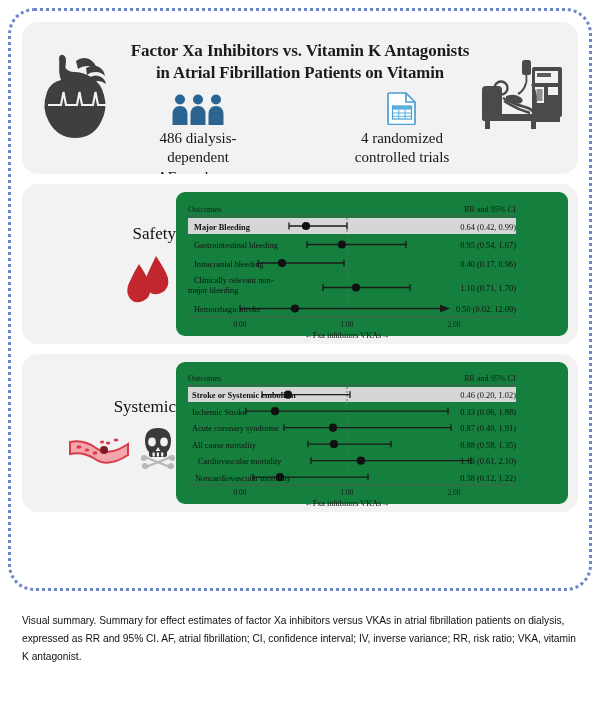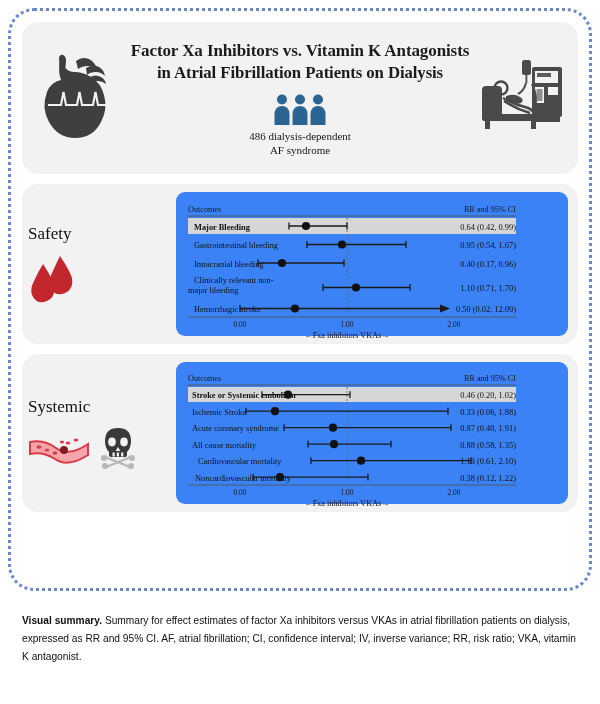--- a/index.html
+++ b/index.html
@@ -60,21 +60,21 @@
 
   #header-stats {
     display: flex;
     justify-content: center;
     gap: 74px;
     margin-top: 6px;
   }
   .stat { text-align: center; width: 130px; }
   .stat-icon { height: 34px; display:flex; align-items:flex-end; justify-content:center; }
   .stat-label {
-    font-size: 11px;
+    font-size: 15px;
     line-height: 1.3;
     color: #161616;
     margin-top: 4px;
     font-family: "Liberation Serif", serif;
   }
 
   
   #heart-icon-wrap  { position: absolute; left: 8px;  top: 26px; }
   #dialysis-icon-wrap { position: absolute; right: 6px; top: 32px; }
 
@@ -87,35 +87,35 @@
   }
   #safety-card   { height: 160px; }
   #efficacy-card { height: 158px; }
 
   .section-left {
     width: 148px;
     flex: 0 0 148px;
     text-align: center;
     display: flex;
     flex-direction: column;
-    align-items: flex-start;
+    align-items: flex-end;
     justify-content: center;
   }
   .section-title {
     font-family: "Liberation Serif", serif;
     font-size: 17px;
     color: #111;
     margin-bottom: 10px;
   }
   .section-icons { display:flex; align-items:center; justify-content:center; gap: 10px; }
 
   
   .plot-panel {
     flex: 1;
-    background: #3b82f6;
+    background: #15803d;
     border-radius: 9px;
     padding: 7px 8px 5px 8px;
     height: 100%;
     position: relative;
   }
   .plot-svg { display: block; }
 
   
   #conclusion-card {
     margin-top: 10px;
@@ -134,21 +134,21 @@
   #footer {
     position: absolute;
     left: 22px;
     top: 612px;
     width: 558px;
     font-family: "Liberation Sans", sans-serif;
     font-size: 10.2px;
     line-height: 1.78;
     color: #101010;
   }
-  #footer b { font-weight: bold; margin-top: 42px; }
+  #footer b { font-weight: normal; margin-top: 42px; }
 </style>
 </head>
 <body>
 
 <div id="dotted-frame"></div>
 
 <div id="page">
 
   <div class="card" id="header-card">
 
@@ -193,21 +193,21 @@
           <circle cx="25" cy="34" r="6.5" fill="none" stroke="#4a4a4a" stroke-width="2.4"></circle>
           <path d="M30 42 q8 -3 14 1 q4 2 2 5 q-2 3 -7 1 q-5 -2 -9 -1 z"></path>
           <path d="M27 44 q10 6 22 9 q8 2 10 8" stroke="#4a4a4a" stroke-width="2.6" fill="none"></path>
           <path d="M28 47 q12 8 26 12" stroke="#4a4a4a" stroke-width="2.4" fill="none"></path>
         </g>
       </svg>
     </div>
 
     <div id="title-block">
       <div class="title-line">Factor Xa Inhibitors vs. Vitamin K Antagonists</div>
-      <div class="title-line second">in Atrial Fibrillation Patients on Dialysis</div>
+      <div class="title-line second">in Atrial Fibrillation Patients on Vitamin</div>
     </div>
 
     <div id="header-stats">
 
       <div class="stat">
         <div class="stat-icon">
           <svg width="56" height="32" viewBox="0 0 56 32">
             <g fill="#2b6491">
               <circle cx="10" cy="6.5" r="5"></circle>
               <path d="M10 13 q-7 0 -7.5 8 l0 11 h15 l0 -11 q-0.5 -8 -7.5 -8 z"></path>
@@ -221,20 +221,40 @@
               <line x1="37" y1="10" x2="37" y2="32"></line>
             </g>
           </svg>
         </div>
         <div class="stat-label">
           <span>486 dialysis-dependent</span><br>
           <span>AF syndrome</span>
         </div>
       </div>
 
+      <div class="stat">
+        <div class="stat-icon">
+          <svg width="32" height="34" viewBox="0 0 32 34">
+            <path d="M3 2 h17 l9 9 v21 a1.6 1.6 0 0 1 -1.6 1.6 h-23.8 a1.6 1.6 0 0 1 -1.6 -1.6 v-28.4 a1.6 1.6 0 0 1 1.6 -1.6 z" fill="#ffffff" stroke="#4a9fd4" stroke-width="1.7"></path>
+            <path d="M20 2 v9 h9" fill="none" stroke="#4a9fd4" stroke-width="1.7"></path>
+            <rect x="6.5" y="15" width="19" height="13" fill="#ffffff" stroke="#4a9fd4" stroke-width="1.2"></rect>
+            <rect x="6.5" y="15" width="19" height="3.6" fill="#57b0e0"></rect>
+            <g stroke="#57b0e0" stroke-width="1">
+              <line x1="6.5" y1="22" x2="25.5" y2="22"></line>
+              <line x1="6.5" y1="25.3" x2="25.5" y2="25.3"></line>
+              <line x1="12.8" y1="18.6" x2="12.8" y2="28"></line>
+              <line x1="19.1" y1="18.6" x2="19.1" y2="28"></line>
+            </g>
+          </svg>
+        </div>
+        <div class="stat-label">
+          <span>4 randomized</span><br>
+          <span>controlled trials</span>
+        </div>
+      </div>
 
     </div>
   </div>
 
   <div class="card section-card" id="safety-card">
     <div class="section-left">
       <div class="section-title">Safety</div>
       <div class="section-icons">
         <svg width="52" height="50" viewBox="0 0 52 50">
           <path d="M32 2 q10 15 12 22 q2 11 -7 15 q-9 4 -14 -4 q-4 -7 1 -16 q4 -9 8 -17 z" fill="#c1272d"></path>

